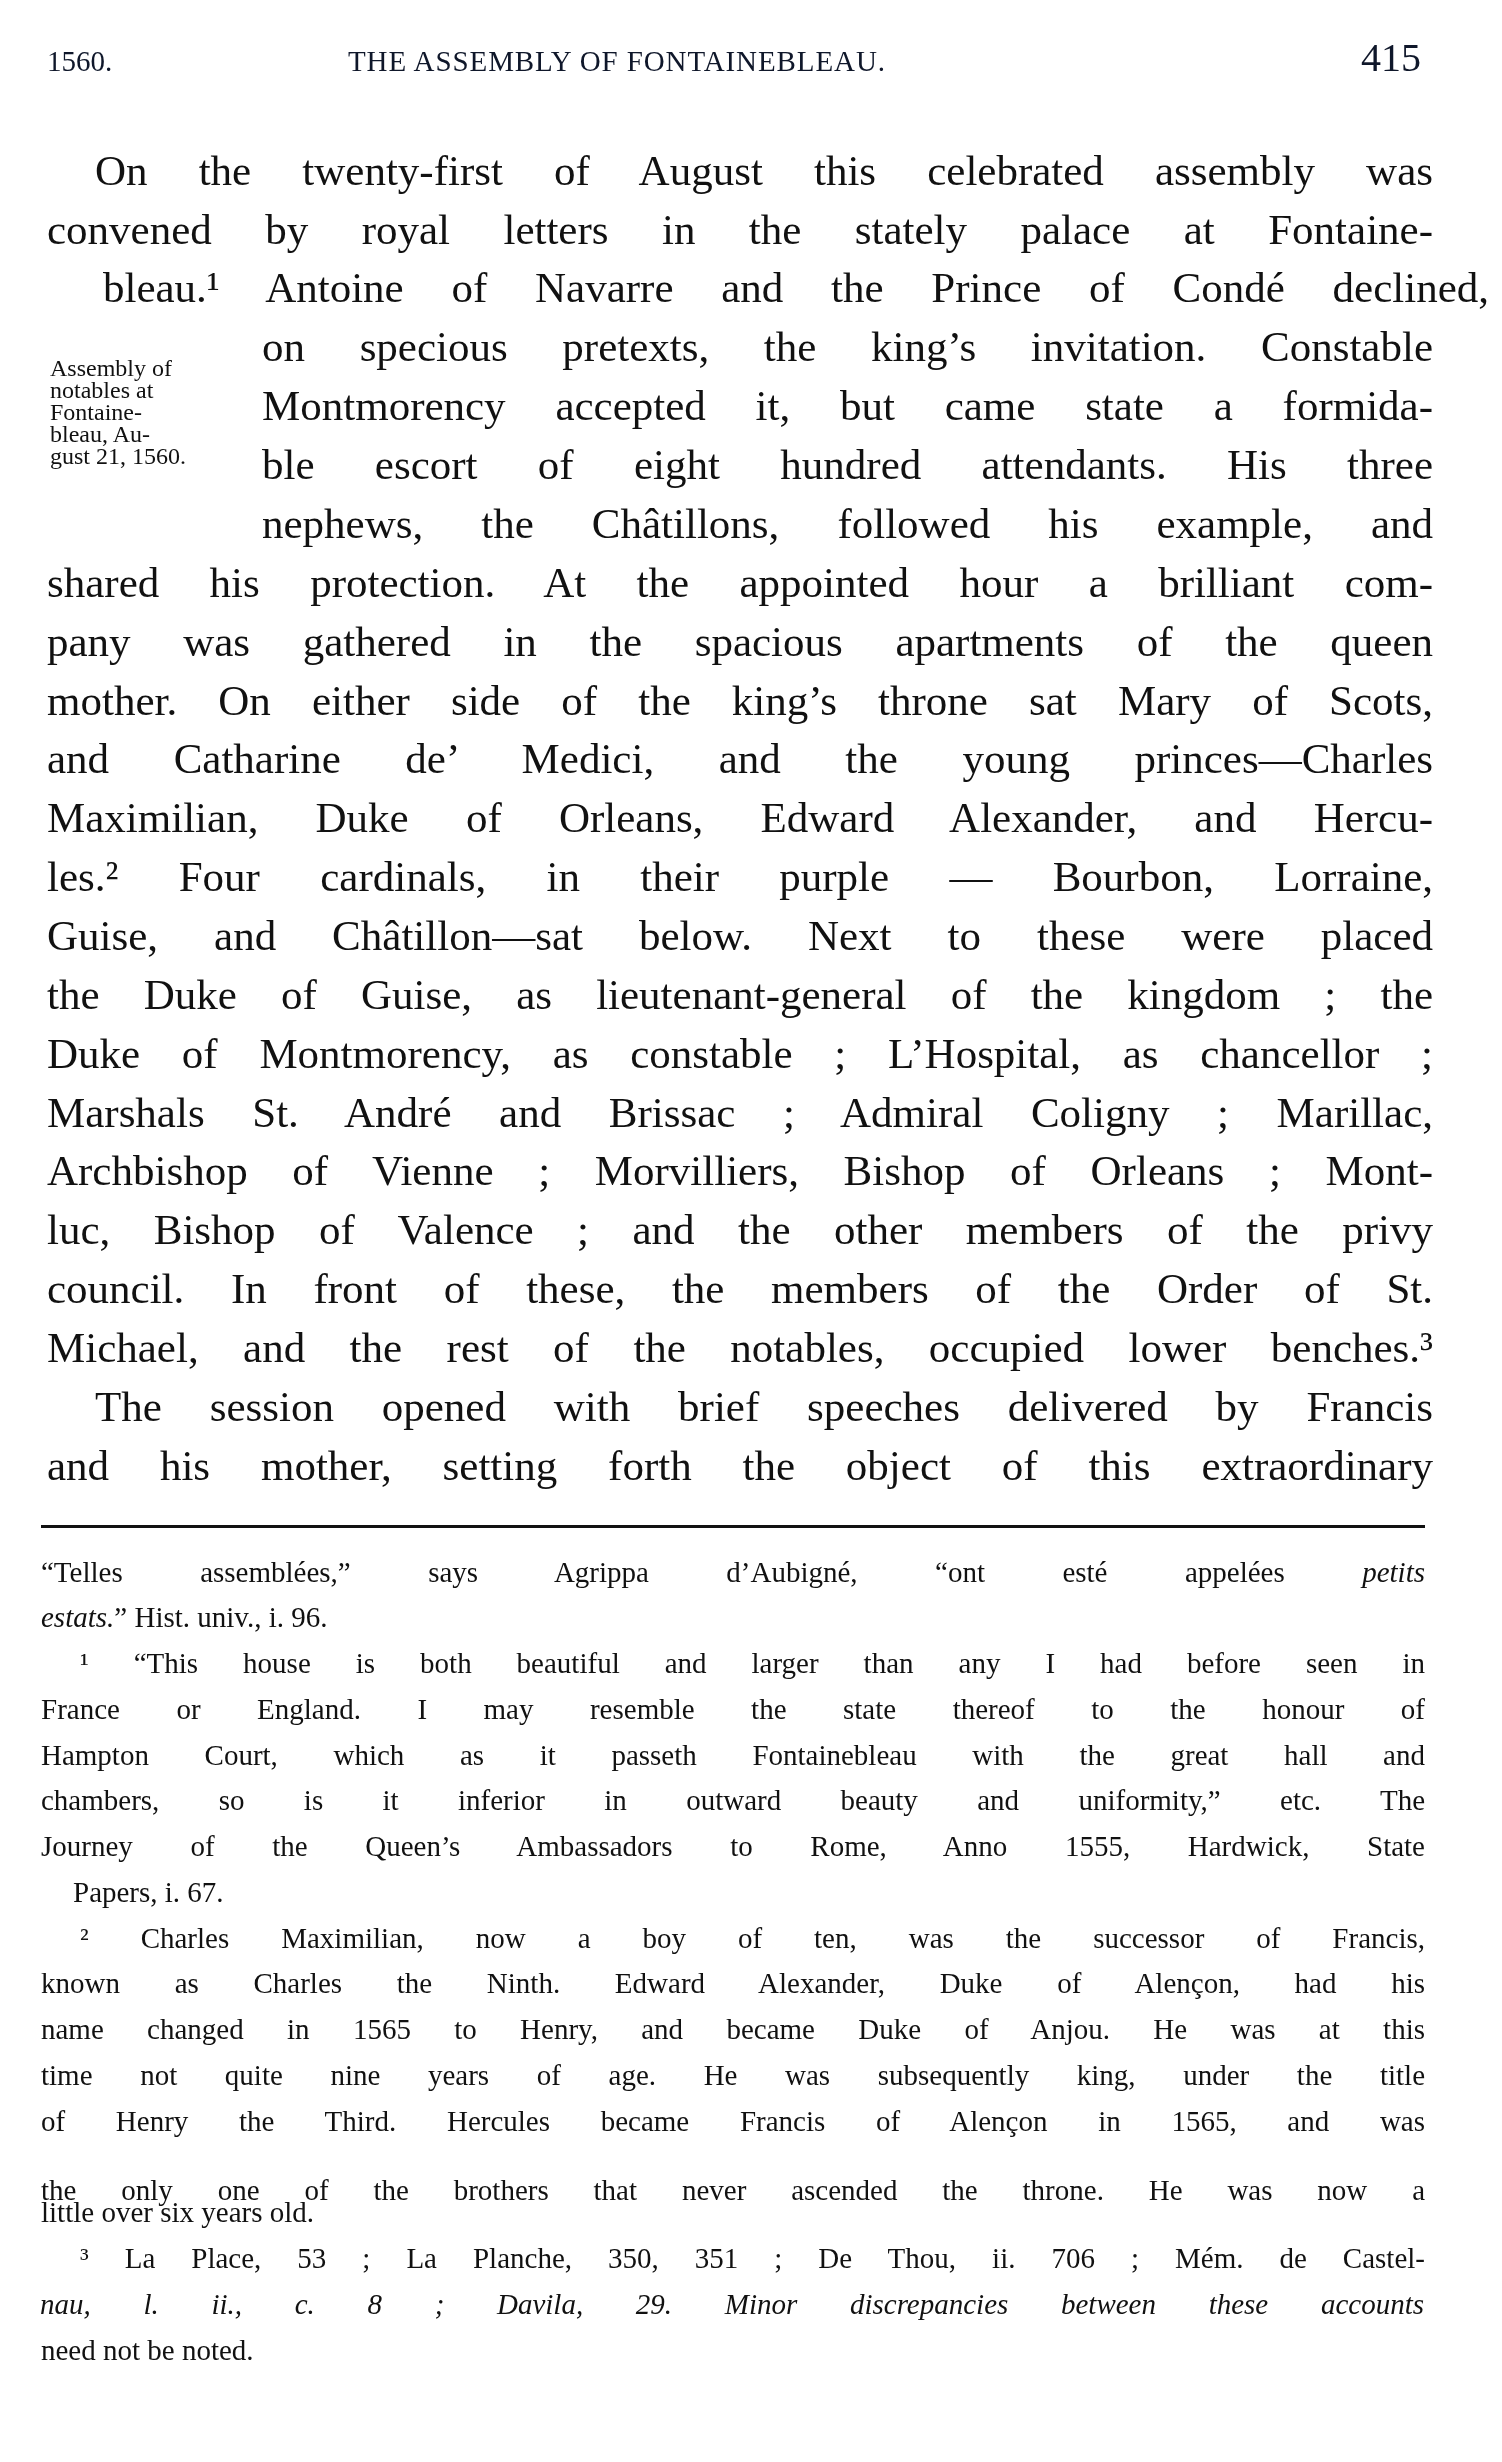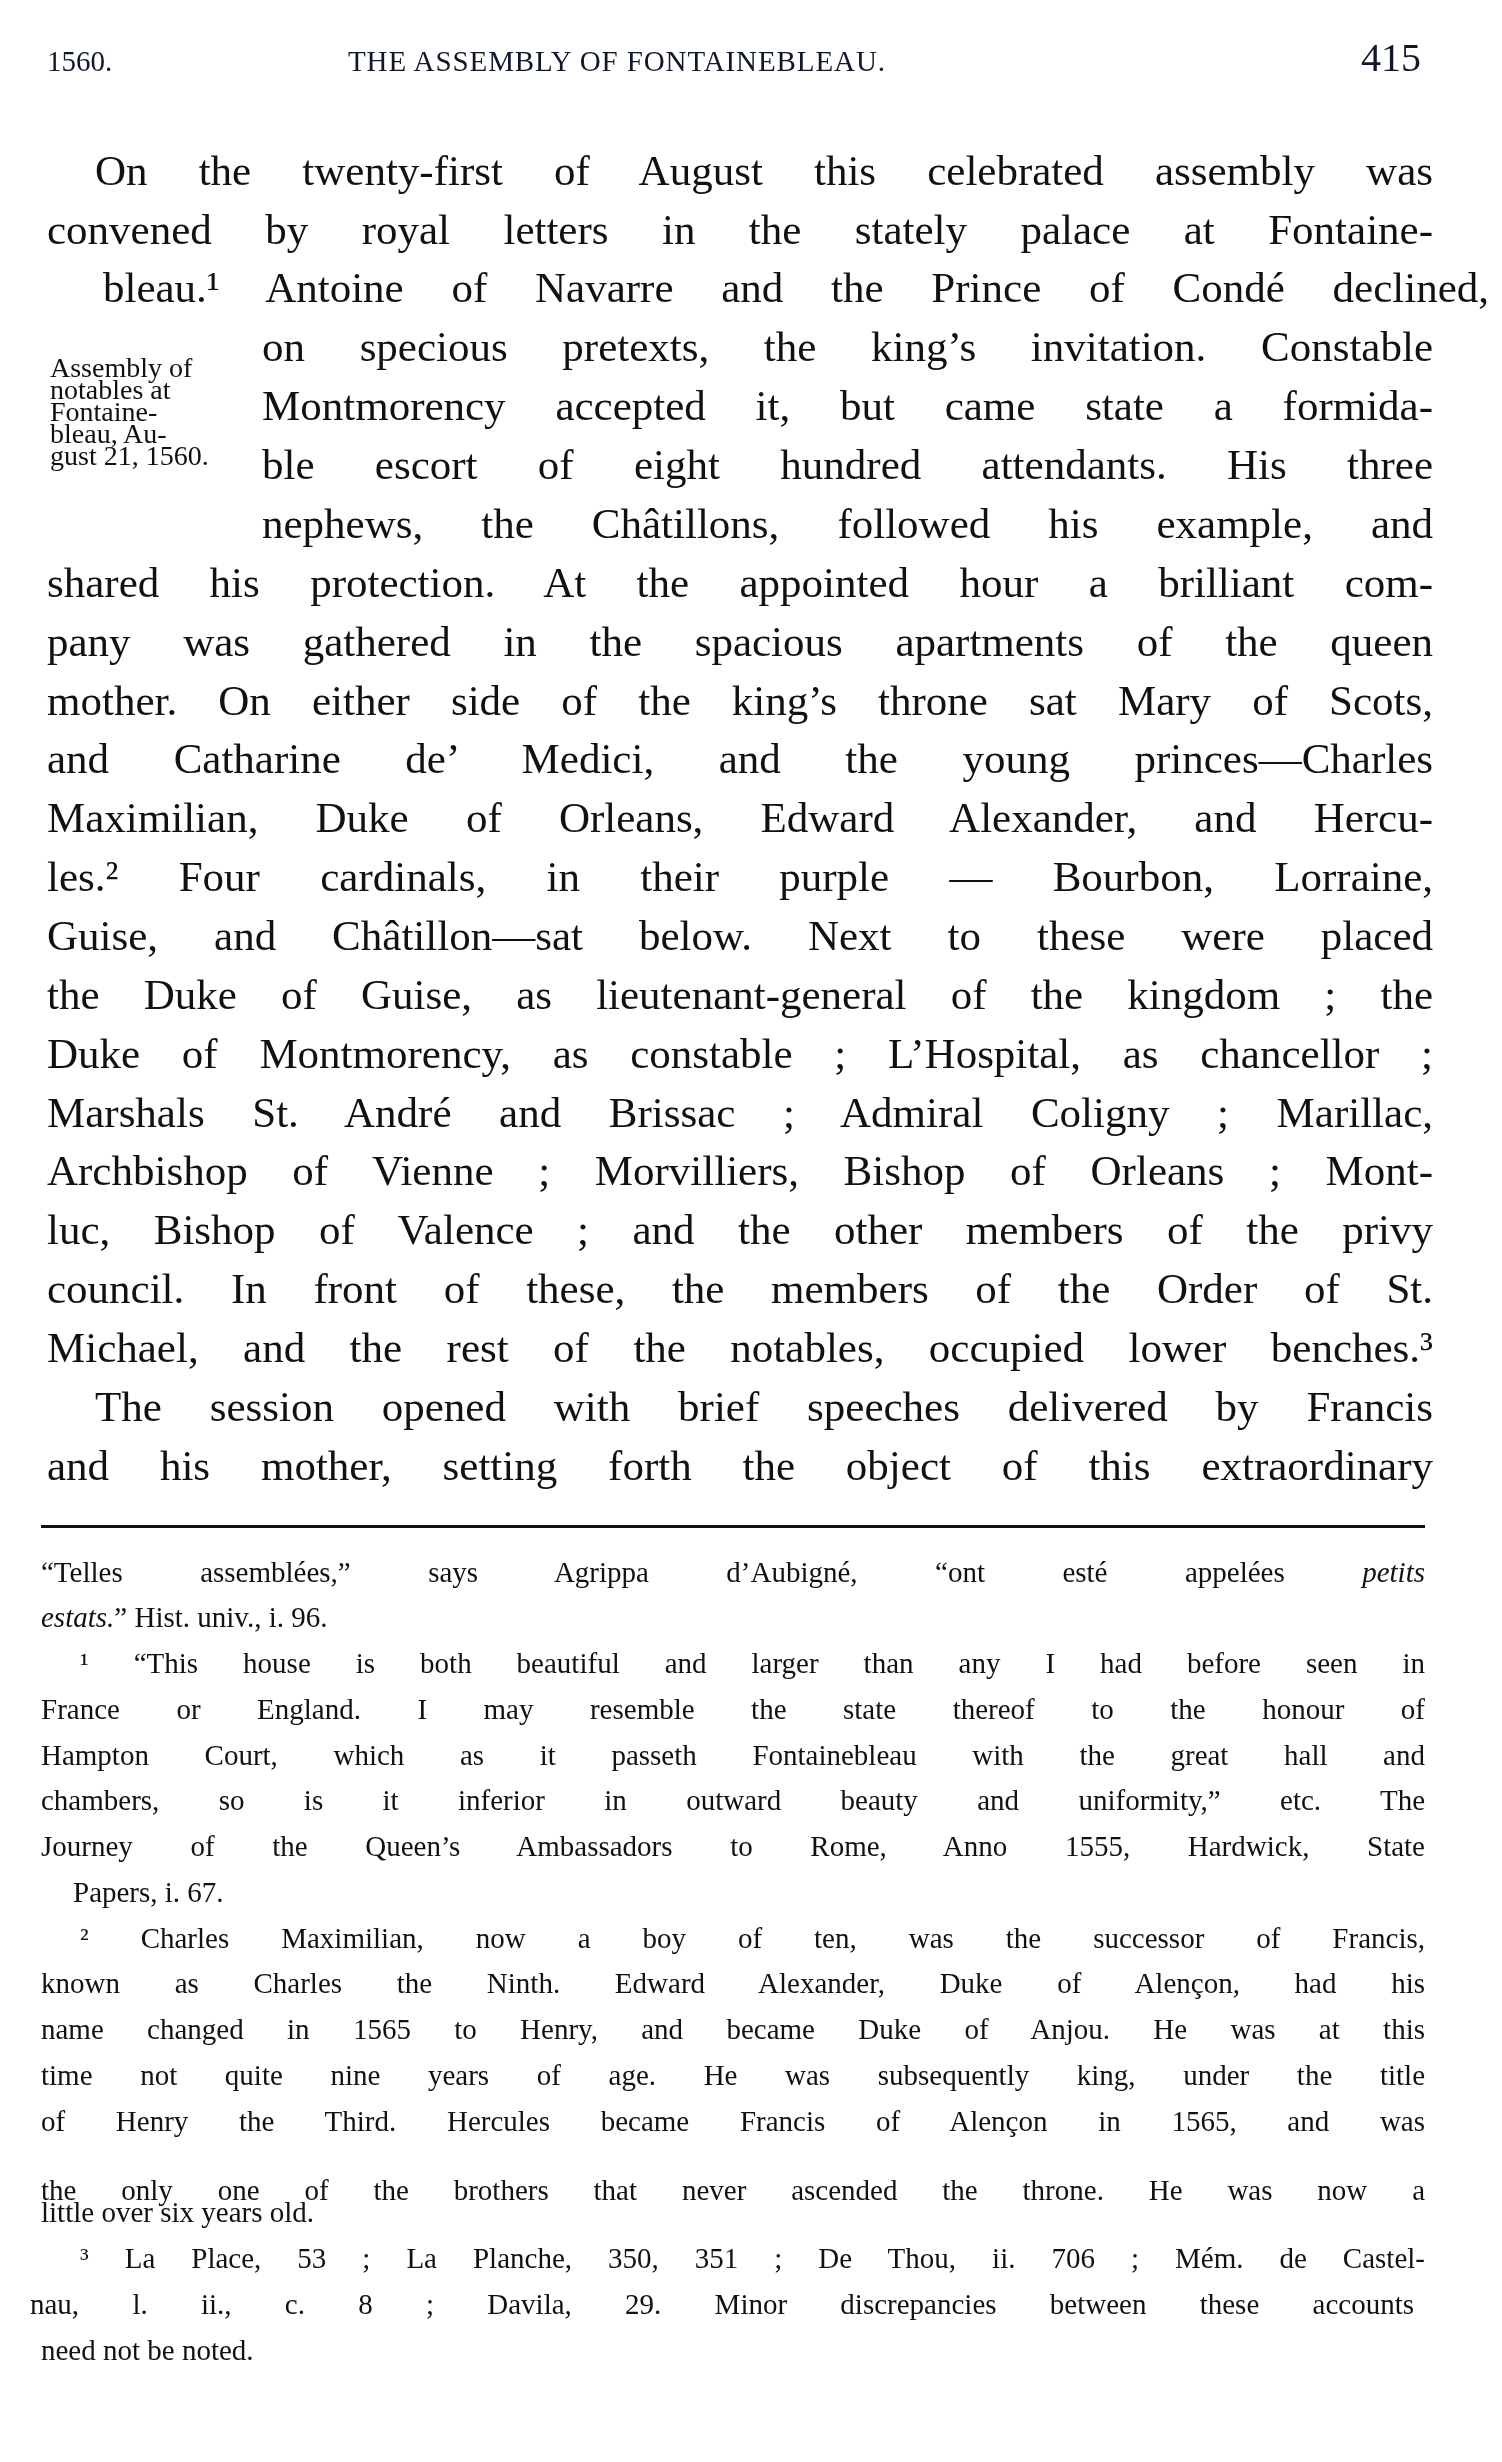--- a/index.html
+++ b/index.html
@@ -4,21 +4,21 @@
 <style>
   html, body { margin: 0; padding: 0; background: #ffffff; }
   body { width: 1503px; height: 2462px; position: relative; overflow: hidden; color: #111; font-family: "DejaVu Serif", "Liberation Serif", serif; }
   .hdr { position: absolute; top: 34px; font-family: "Liberation Serif", serif; color: #0f172a; }
   .hdr-year { left: 47px; font-size: 29px; top: 45px; }
   .hdr-title { left: 348px; font-size: 29px; top: 45px; letter-spacing: 0.9px; }
   .hdr-page { left: 1361px; font-size: 40px; top: 34px; }
   .ln { position: absolute; white-space: nowrap; text-align: justify; text-align-last: justify; font-family: "Liberation Serif", serif; }
   .main { font-size: 43px; line-height: 51px; height: 51px; }
   .fn { font-size: 29px; line-height: 38px; height: 38px; }
-  .side { position: absolute; left: 50px; top: 357px; width: 199px; font-family: "Liberation Serif", serif; font-size: 28px; line-height: 22px; }
+  .side { position: absolute; left: 50px; top: 357px; width: 199px; font-family: "Liberation Serif", serif; font-size: 24px; line-height: 22px; }
   .side div { white-space: nowrap; }
   .rule { position: absolute; left: 41px; top: 1525px; width: 1384px; height: 2.7px; background: #111; }
   i { font-style: italic; }
 </style>
 </head>
 <body>
 
 <div>
   <span class="hdr hdr-year">1560.</span>
   <span class="hdr hdr-title">THE ASSEMBLY OF FONTAINEBLEAU.</span>
@@ -71,16 +71,16 @@
     <div class="ln fn" style="left: 41px; width: 1384px; top: 1827px;">Journey of the Queen’s Ambassadors to Rome, Anno 1555, Hardwick, State</div>
     <div class="ln fn" style="left: 41px; width: 1384px; top: 1873px; text-align-last: left; text-align: left; margin-left: 32px;">Papers, i. 67.</div>
     <div class="ln fn" style="left: 80px; width: 1345px; top: 1919px;">² Charles Maximilian, now a boy of ten, was the successor of Francis,</div>
     <div class="ln fn" style="left: 41px; width: 1384px; top: 1964px;">known as Charles the Ninth. Edward Alexander, Duke of Alençon, had his</div>
     <div class="ln fn" style="left: 41px; width: 1384px; top: 2010px;">name changed in 1565 to Henry, and became Duke of Anjou. He was at this</div>
     <div class="ln fn" style="left: 41px; width: 1384px; top: 2056px;">time not quite nine years of age. He was subsequently king, under the title</div>
     <div class="ln fn" style="left: 41px; width: 1384px; top: 2102px;">of Henry the Third. Hercules became Francis of Alençon in 1565, and was</div>
     <div class="ln fn" style="left: 41px; width: 1384px; top: 2147px; margin-top: 24px;">the only one of the brothers that never ascended the throne. He was now a</div>
     <div class="ln fn" style="left: 41px; width: 1384px; top: 2193px; text-align-last: left; text-align: left;">little over six years old.</div>
     <div class="ln fn" style="left: 80px; width: 1345px; top: 2239px;">³ La Place, 53 ; La Planche, 350, 351 ; De Thou, ii. 706 ; Mém. de Castel-</div>
-    <div class="ln fn" style="left: 30px; width: 1384px; top: 2285px;">nau, l. ii., c. 8 ; Davila, 29. Minor discrepancies between these accounts</div>
+    <div class="ln fn" style="left: 40px; width: 1384px; top: 2285px; font-style: italic;">nau, l. ii., c. 8 ; Davila, 29. Minor discrepancies between these accounts</div>
     <div class="ln fn" style="left: 41px; width: 1384px; top: 2331px; text-align-last: left; text-align: left;">need not be noted.</div>
   </div>
 
 
 </body></html>

